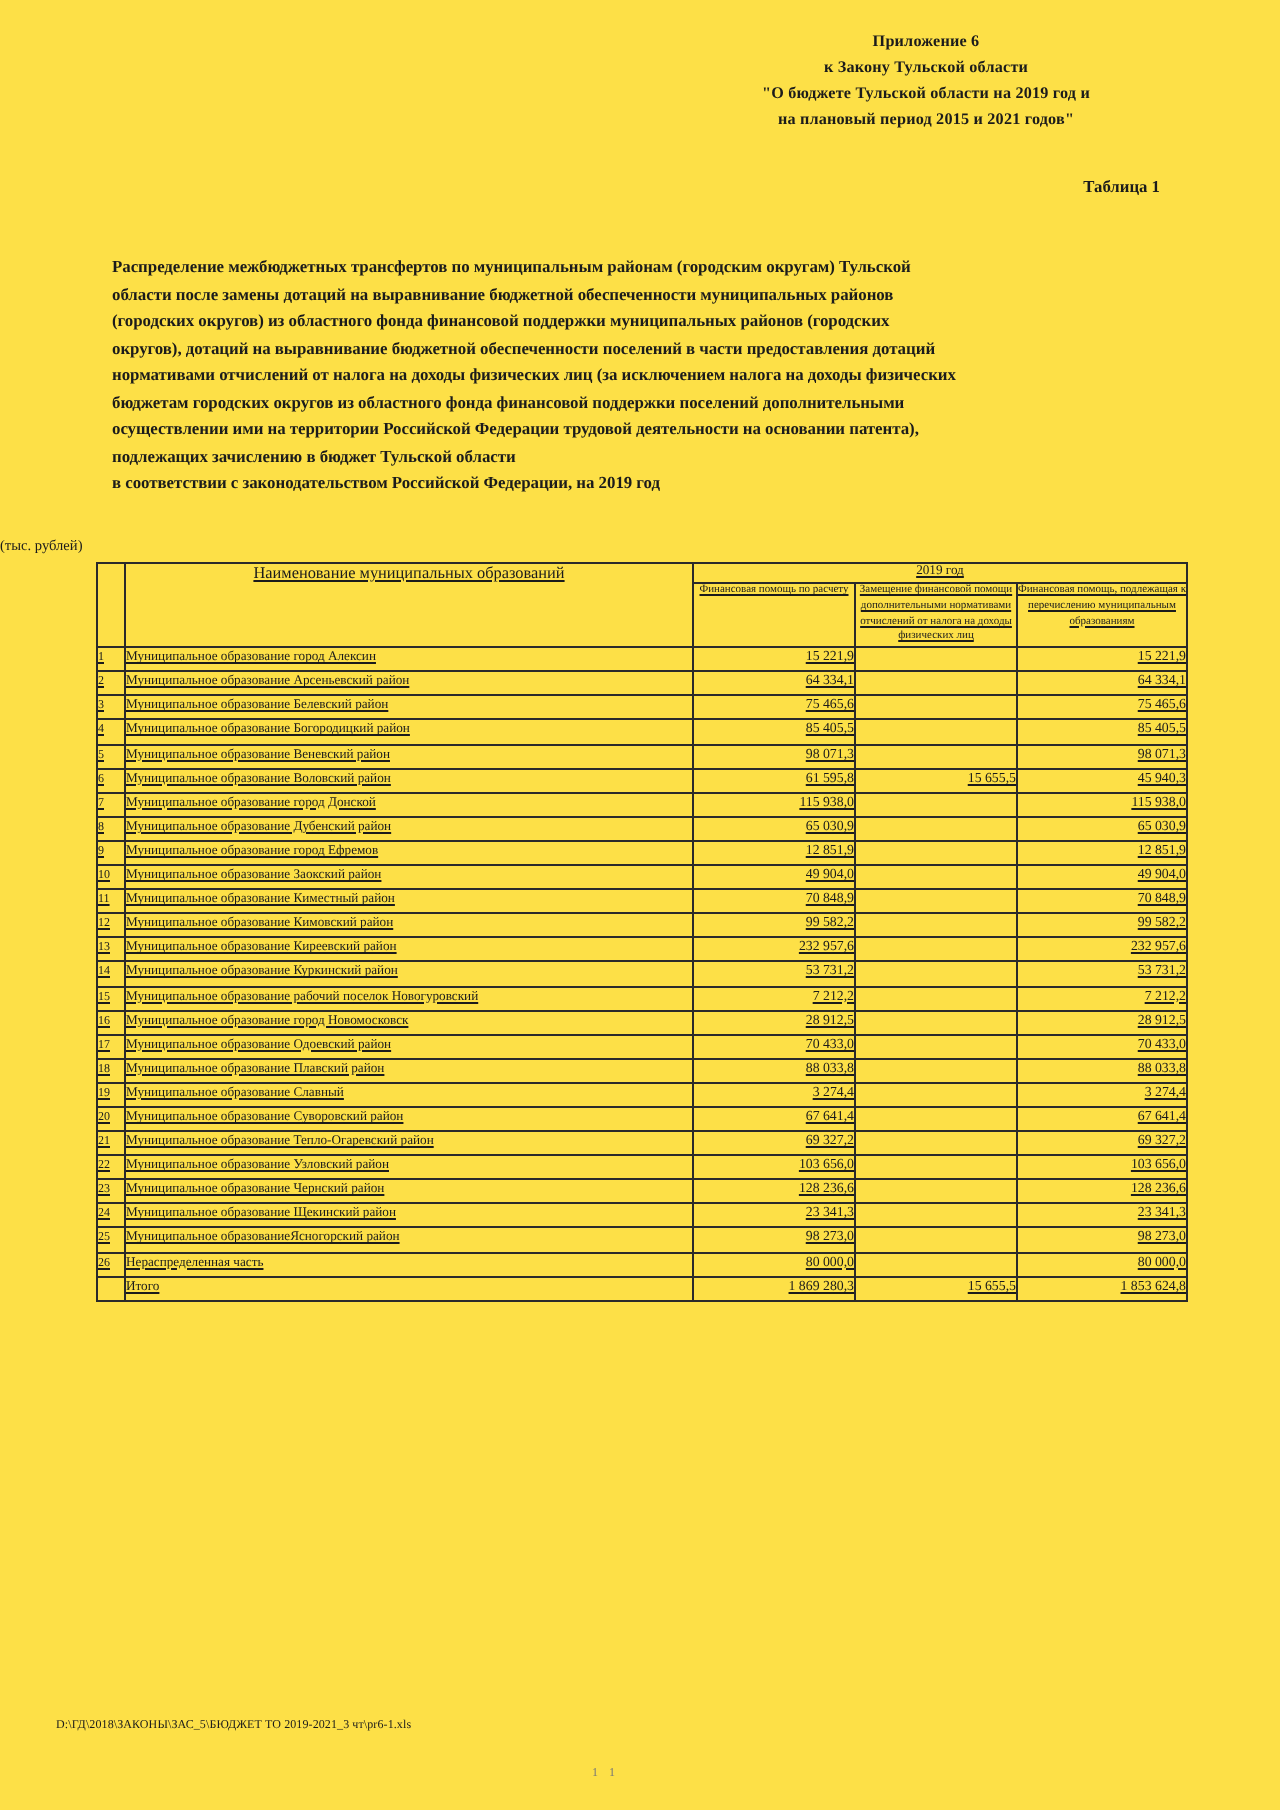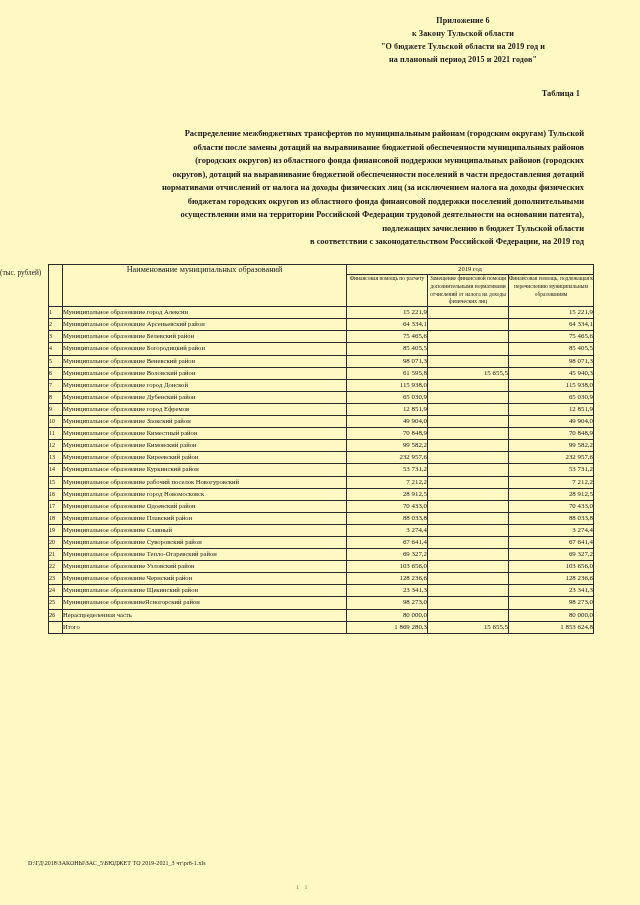--- a/index.html
+++ b/index.html
@@ -13,21 +13,21 @@
     height: 905px;
     position: relative;
     font-family: "Liberation Serif", "DejaVu Serif", serif;
     color: #1b1b1b;
     overflow: hidden;
   }
 
   .page {
     position: absolute;
     inset: 0;
-    background: #fef9c3;
+    background: #fde047;
   }
 
   
   .ref-block {
     position: absolute;
     top: 14px;
     left: 300px;
     width: 326px;
     text-align: center;
     font-size: 8.1px;
@@ -47,21 +47,21 @@
     font-size: 8.4px;
     font-weight: 600;
   }
 
   
   .doc-title {
     position: absolute;
     top: 127px;
     left: 56px;
     width: 528px;
-    text-align: right;
+    text-align: left;
     font-size: 8.45px;
     font-weight: 700;
     line-height: 1.60;
     letter-spacing: -.02px;
   }
   .doc-title .tline { display: block; white-space: nowrap; }
 
   
   .units-note {
     position: absolute;
@@ -69,23 +69,24 @@
     left: 0;
     width: 593px;
     text-align: left;
     font-size: 7.3px;
     font-style: normal;
   }
 
   
   .tbl-wrap {
     position: absolute;
-    top: 264px;
+    top: 281px;
     left: 48px;
     width: 545px;
+    text-decoration: underline;
   }
   table.budget {
     border-collapse: collapse;
     table-layout: fixed;
     width: 545px;
     font-size: 6.4px;
   }
   table.budget th,
   table.budget td {
     border: 0.7px solid #2a2a2a;

